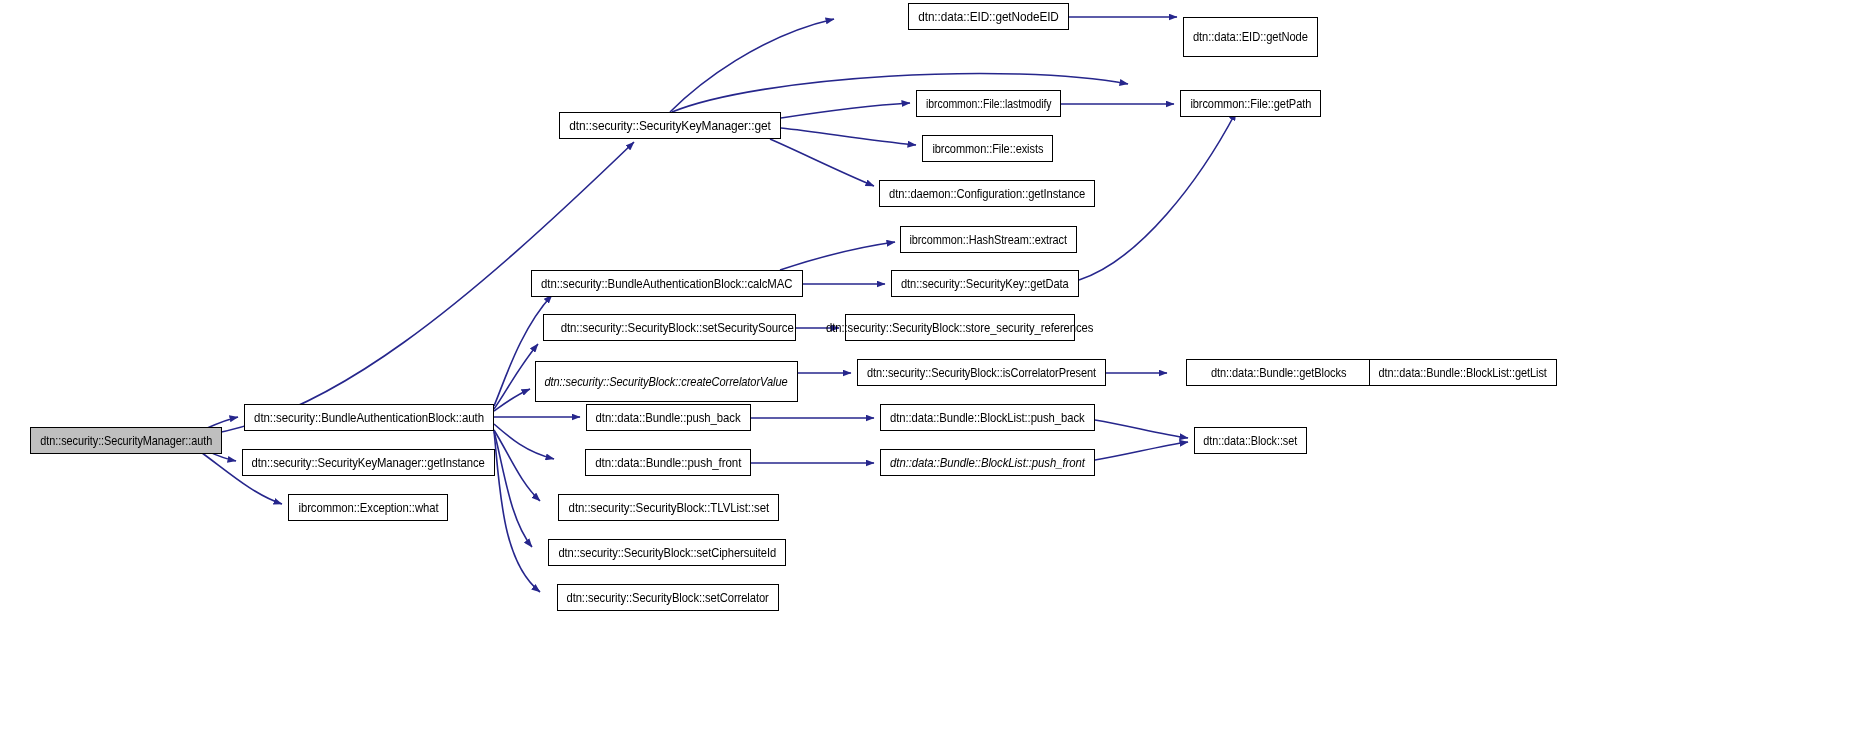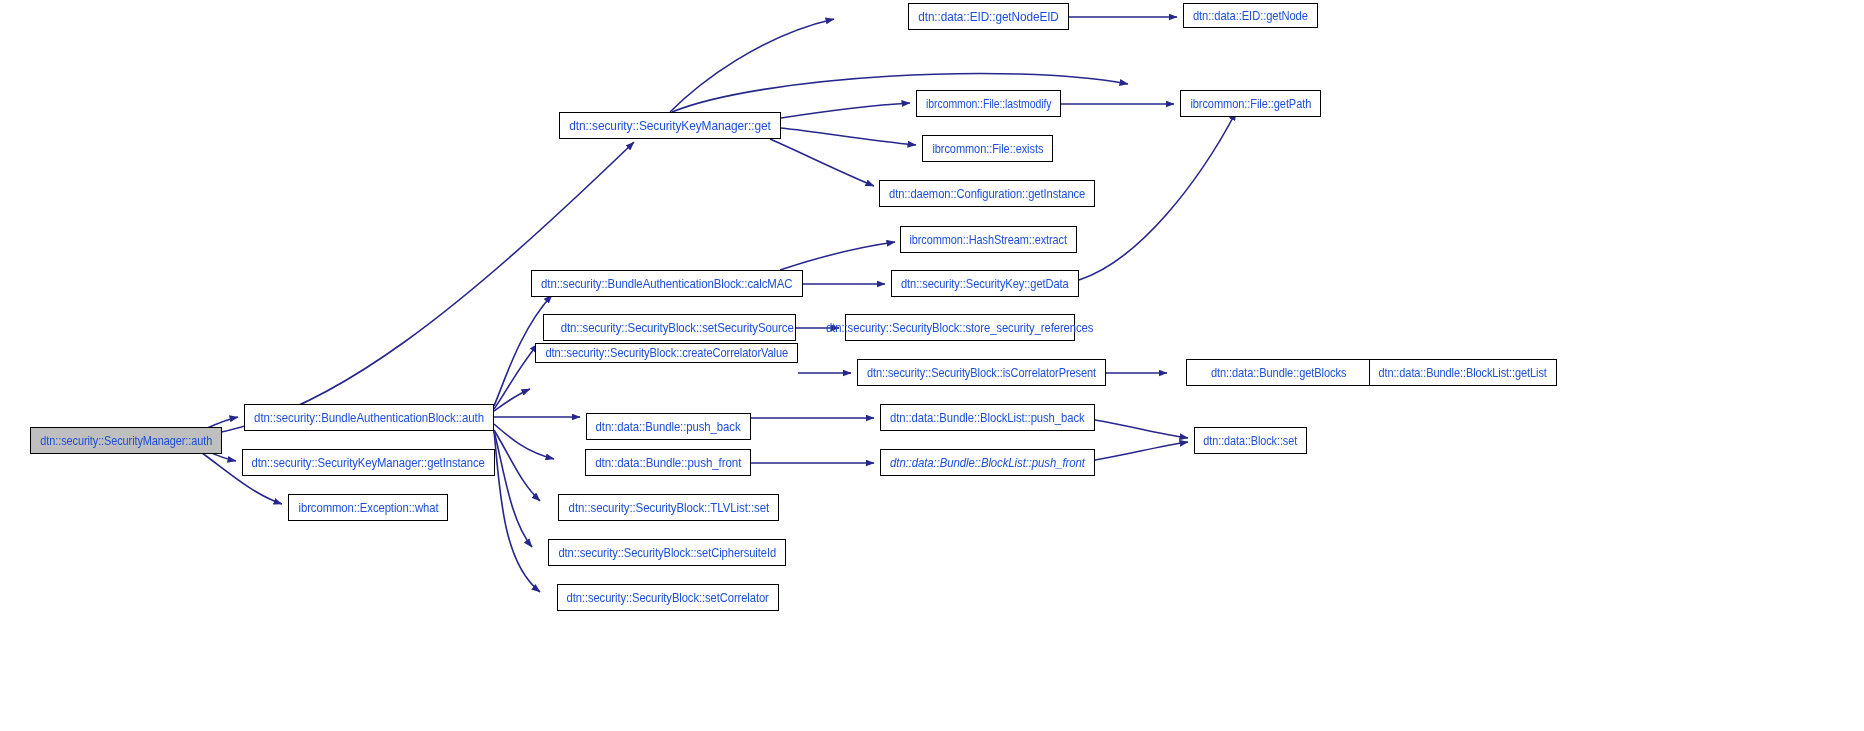--- a/index.html
+++ b/index.html
@@ -22,21 +22,21 @@
     top: 0;
     width: 1864px;
     height: 731px;
     pointer-events: none;
   }
   .node {
     position: absolute;
     box-sizing: border-box;
     border: 1px solid #000000;
     background: #ffffff;
-    color: #1d4ed8;
+    color: #000000;
     font-size: 13.5px;
     line-height: 1;
     display: flex;
     align-items: center;
     justify-content: center;
     white-space: nowrap;
     letter-spacing: -0.1px;
     z-index: 3;
   }
   .node.root {
@@ -107,24 +107,24 @@
       </div>
       <div class="node" style="left: 559px; top: 112px; width: 222px; height: 27px;">
         <span class="lbl" style="transform: scale(0.883333, 1);">dtn::security::SecurityKeyManager::get</span>
       </div>
       <div class="node" style="left: 531px; top: 270px; width: 272px; height: 27px;">
         <span class="lbl" style="transform: scale(0.845161, 1);">dtn::security::BundleAuthenticationBlock::calcMAC</span>
       </div>
       <div class="node" style="left: 543px; top: 314px; width: 253px; height: 27px; padding-left: 16px;">
         <span class="lbl" style="transform: scale(0.84965, 1);">dtn::security::SecurityBlock::setSecuritySource</span>
       </div>
-      <div class="node" style="left: 535px; top: 343px; width: 263px; height: 20px;">
+      <div class="node" style="left: 535px; top: 361px; width: 263px; height: 41px; font-style: italic;">
         <span class="lbl" style="transform: scale(0.821429, 1);">dtn::security::SecurityBlock::createCorrelatorValue</span>
       </div>
-      <div class="node" style="left: 586px; top: 404px; width: 165px; height: 27px; margin-top: 9px;">
+      <div class="node" style="left: 586px; top: 404px; width: 165px; height: 27px;">
         <span class="lbl" style="transform: scale(0.842391, 1);">dtn::data::Bundle::push_back</span>
       </div>
       <div class="node" style="left: 585px; top: 449px; width: 166px; height: 27px;">
         <span class="lbl" style="transform: scale(0.857143, 1);">dtn::data::Bundle::push_front</span>
       </div>
       <div class="node" style="left: 558px; top: 494px; width: 221px; height: 27px;">
         <span class="lbl" style="transform: scale(0.850806, 1);">dtn::security::SecurityBlock::TLVList::set</span>
       </div>
       <div class="node" style="left: 548px; top: 539px; width: 238px; height: 27px;">
         <span class="lbl" style="transform: scale(0.829091, 1);">dtn::security::SecurityBlock::setCiphersuiteId</span>
@@ -155,21 +155,21 @@
       </div>
       <div class="node" style="left: 857px; top: 359px; width: 249px; height: 27px;">
         <span class="lbl" style="transform: scale(0.8157, 1);">dtn::security::SecurityBlock::isCorrelatorPresent</span>
       </div>
       <div class="node" style="left: 880px; top: 404px; width: 215px; height: 27px;">
         <span class="lbl" style="transform: scale(0.836735, 1);">dtn::data::Bundle::BlockList::push_back</span>
       </div>
       <div class="node" style="left: 880px; top: 449px; width: 215px; height: 27px; font-style: italic;">
         <span class="lbl" style="transform: scale(0.843621, 1);">dtn::data::Bundle::BlockList::push_front</span>
       </div>
-      <div class="node" style="left: 1183px; top: 3px; width: 135px; height: 25px;">
+      <div class="node" style="left: 1183px; top: 17px; width: 135px; height: 40px;">
         <span class="lbl" style="transform: scale(0.827815, 1);">dtn::data::EID::getNode</span>
       </div>
       <div class="node" style="left: 1180px; top: 90px; width: 141px; height: 27px;">
         <span class="lbl" style="transform: scale(0.81875, 1);">ibrcommon::File::getPath</span>
       </div>
       <div class="node" style="left: 1186px; top: 359px; width: 185px; height: 27px;">
         <span class="lbl" style="transform: scale(0.819209, 1);">dtn::data::Bundle::getBlocks</span>
       </div>
       <div class="node" style="left: 1194px; top: 427px; width: 113px; height: 27px;">
         <span class="lbl" style="transform: scale(0.804688, 1);">dtn::data::Block::set</span>

